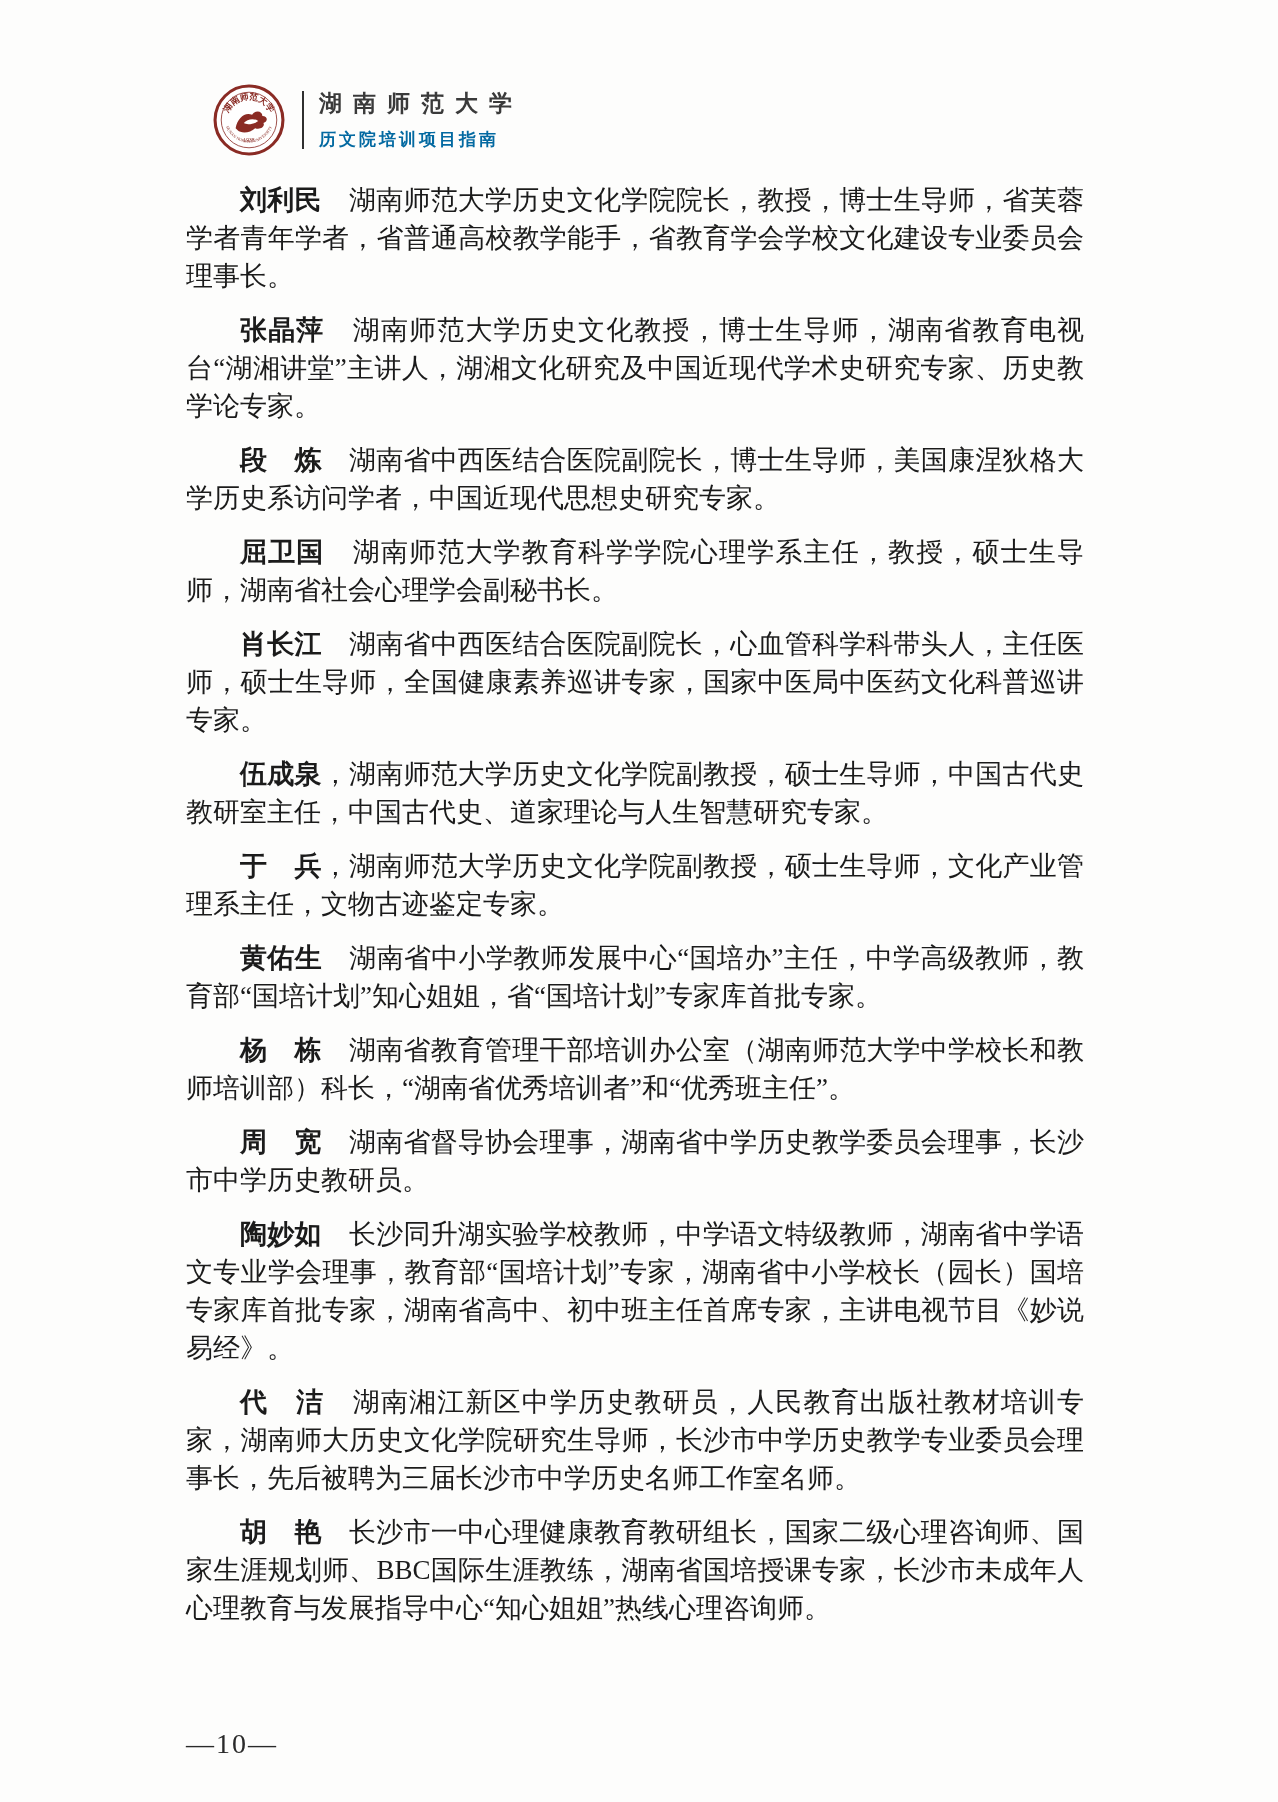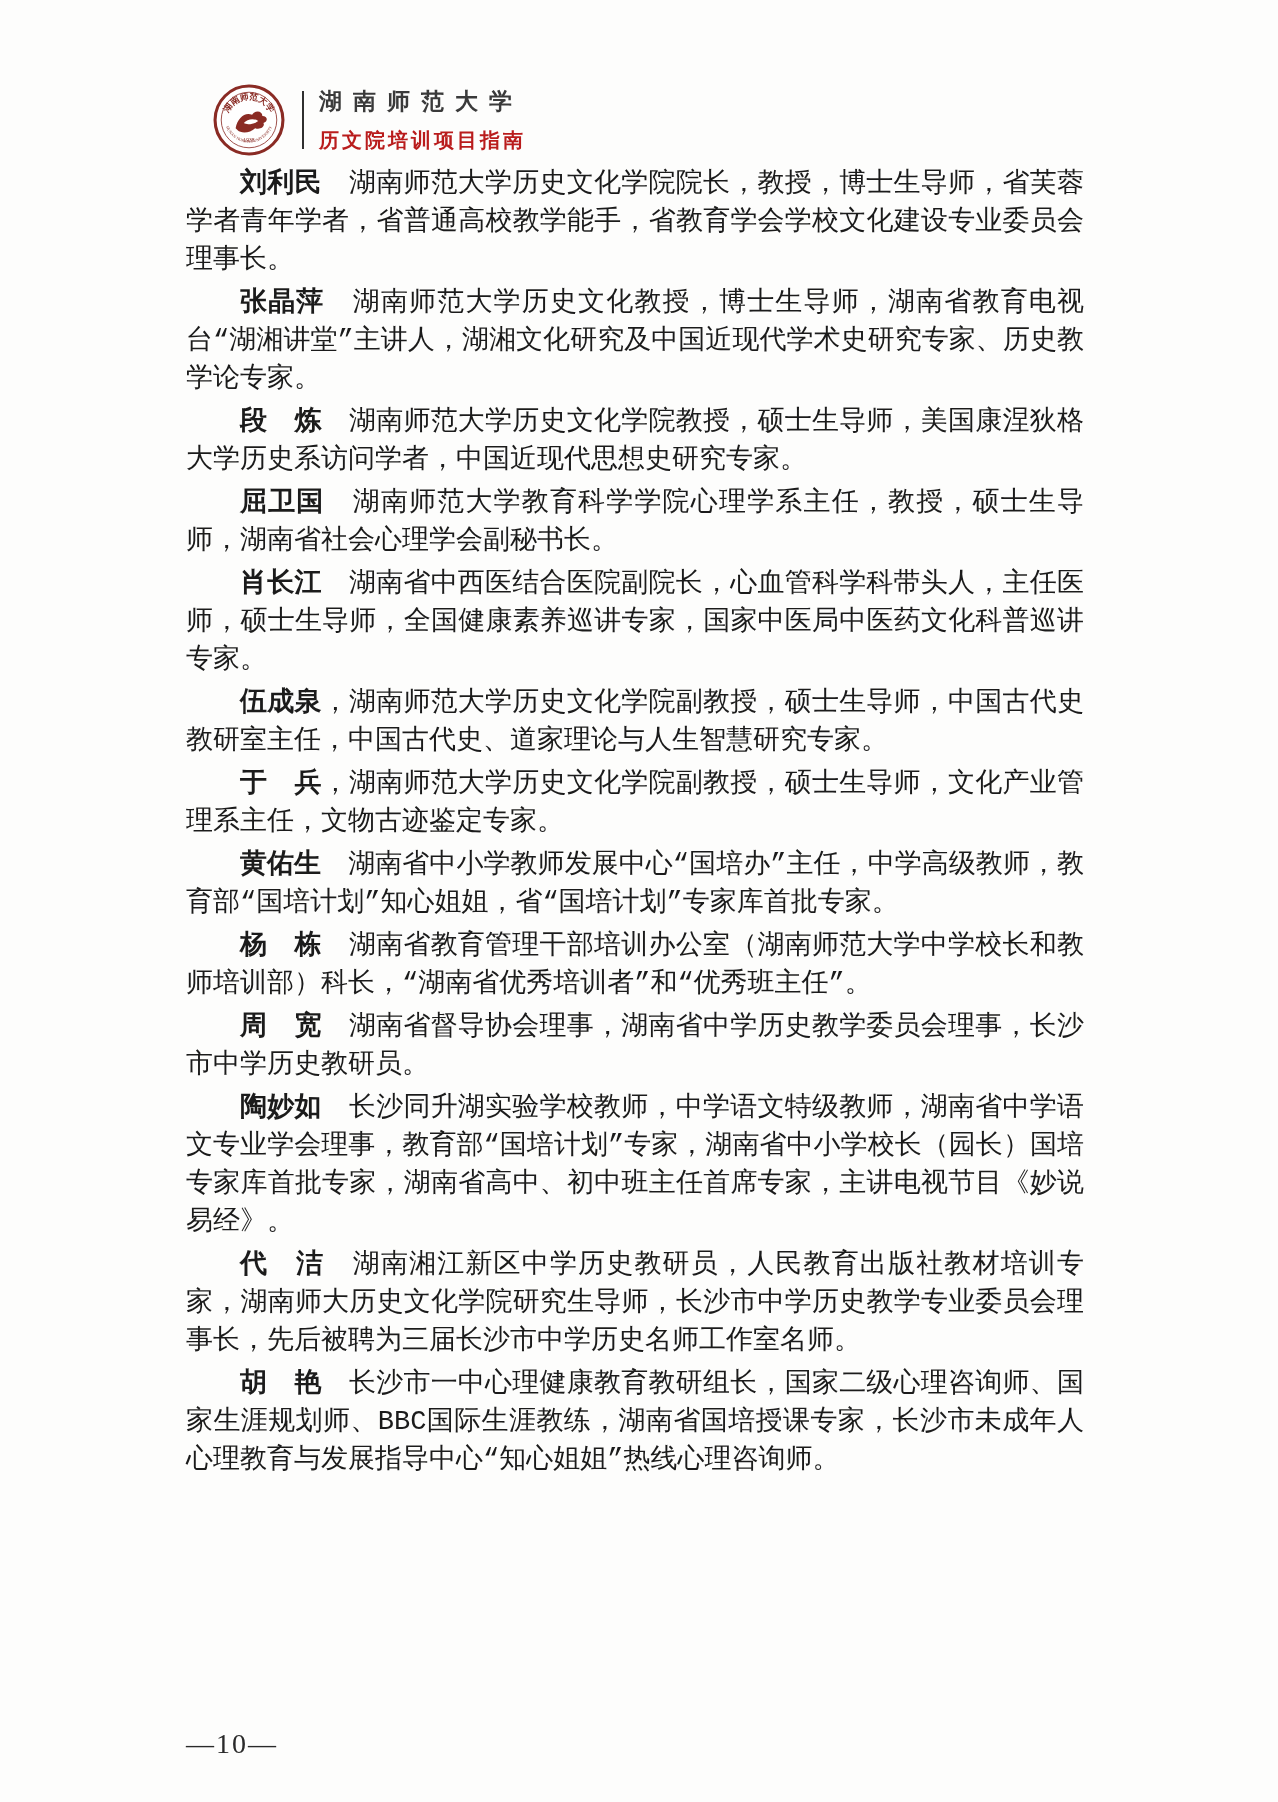--- a/index.html
+++ b/index.html
@@ -20,34 +20,33 @@
   .header-divider {
     width:2px; height:58px; background:#2f2f2f;
     margin:0 15px 0 17px; flex:0 0 auto;
   }
   .header-text { display:flex; flex-direction:column; justify-content:center; }
   .uni-name {
     font-size:23px; font-weight:bold; letter-spacing:11px;
     color:#3a3a3a; white-space:nowrap; line-height:1.2;
   }
   .guide-title {
-    font-size:20px; font-weight:bold; letter-spacing:3px;
-    color:#b91c1c; white-space:nowrap; margin-top:12px; line-height:1.2;
+    font-size:17px; font-weight:bold; letter-spacing:3px;
+    color:#0369a1; white-space:nowrap; margin-top:12px; line-height:1.2;
   }
   
   .content {
     position:absolute; left:186px; top:165px; width:898px;
   }
   .entry {
     font-size:27px; line-height:38px;
-    margin:0 0 5px 0;
+    margin:16px 0 5px 0;
     text-indent:2em;
     text-align:justify;
     color:#1b1b1b;
-    font-family:Liberation Mono, monospace;
   }
   .entry-name { font-weight:bold; }
   .entry-sep  { white-space:pre; }
   
   .footer {
     position:absolute; left:186px; top:1728px;
     font-size:28px; letter-spacing:2px; color:#2a2a2a;
   }
 </style>
 </head>
@@ -79,21 +78,21 @@
 
     <div class="header-text">
       <div class="uni-name">湖南师范大学</div>
       <div class="guide-title">历文院培训项目指南</div>
     </div>
   </div>
 
   <div class="content">
       <p class="entry"><span class="entry-name">刘利民</span><span class="entry-sep">　</span><span class="entry-bio">湖南师范大学历史文化学院院长，教授，博士生导师，省芙蓉学者青年学者，省普通高校教学能手，省教育学会学校文化建设专业委员会理事长。</span></p>
       <p class="entry"><span class="entry-name">张晶萍</span><span class="entry-sep">　</span><span class="entry-bio">湖南师范大学历史文化教授，博士生导师，湖南省教育电视台“湖湘讲堂”主讲人，湖湘文化研究及中国近现代学术史研究专家、历史教学论专家。</span></p>
-      <p class="entry"><span class="entry-name">段　炼</span><span class="entry-sep">　</span><span class="entry-bio">湖南师范大学历史文化学院教授，硕士生导师，美国康涅狄格大学历史系访问学者，中国近现代思想史研究专家。</span></p>
+      <p class="entry"><span class="entry-name">段　炼</span><span class="entry-sep">　</span><span class="entry-bio">湖南省中西医结合医院副院长，博士生导师，美国康涅狄格大学历史系访问学者，中国近现代思想史研究专家。</span></p>
       <p class="entry"><span class="entry-name">屈卫国</span><span class="entry-sep">　</span><span class="entry-bio">湖南师范大学教育科学学院心理学系主任，教授，硕士生导师，湖南省社会心理学会副秘书长。</span></p>
       <p class="entry"><span class="entry-name">肖长江</span><span class="entry-sep">　</span><span class="entry-bio">湖南省中西医结合医院副院长，心血管科学科带头人，主任医师，硕士生导师，全国健康素养巡讲专家，国家中医局中医药文化科普巡讲专家。</span></p>
       <p class="entry"><span class="entry-name">伍成泉</span><span class="entry-sep">，</span><span class="entry-bio">湖南师范大学历史文化学院副教授，硕士生导师，中国古代史教研室主任，中国古代史、道家理论与人生智慧研究专家。</span></p>
       <p class="entry"><span class="entry-name">于　兵</span><span class="entry-sep">，</span><span class="entry-bio">湖南师范大学历史文化学院副教授，硕士生导师，文化产业管理系主任，文物古迹鉴定专家。</span></p>
       <p class="entry"><span class="entry-name">黄佑生</span><span class="entry-sep">　</span><span class="entry-bio">湖南省中小学教师发展中心“国培办”主任，中学高级教师，教育部“国培计划”知心姐姐，省“国培计划”专家库首批专家。</span></p>
       <p class="entry"><span class="entry-name">杨　栋</span><span class="entry-sep">　</span><span class="entry-bio">湖南省教育管理干部培训办公室（湖南师范大学中学校长和教师培训部）科长，“湖南省优秀培训者”和“优秀班主任”。</span></p>
       <p class="entry"><span class="entry-name">周　宽</span><span class="entry-sep">　</span><span class="entry-bio">湖南省督导协会理事，湖南省中学历史教学委员会理事，长沙市中学历史教研员。</span></p>
       <p class="entry"><span class="entry-name">陶妙如</span><span class="entry-sep">　</span><span class="entry-bio">长沙同升湖实验学校教师，中学语文特级教师，湖南省中学语文专业学会理事，教育部“国培计划”专家，湖南省中小学校长（园长）国培专家库首批专家，湖南省高中、初中班主任首席专家，主讲电视节目《妙说易经》。</span></p>
       <p class="entry"><span class="entry-name">代　洁</span><span class="entry-sep">　</span><span class="entry-bio">湖南湘江新区中学历史教研员，人民教育出版社教材培训专家，湖南师大历史文化学院研究生导师，长沙市中学历史教学专业委员会理事长，先后被聘为三届长沙市中学历史名师工作室名师。</span></p>
       <p class="entry"><span class="entry-name">胡　艳</span><span class="entry-sep">　</span><span class="entry-bio">长沙市一中心理健康教育教研组长，国家二级心理咨询师、国家生涯规划师、BBC国际生涯教练，湖南省国培授课专家，长沙市未成年人心理教育与发展指导中心“知心姐姐”热线心理咨询师。</span></p>

